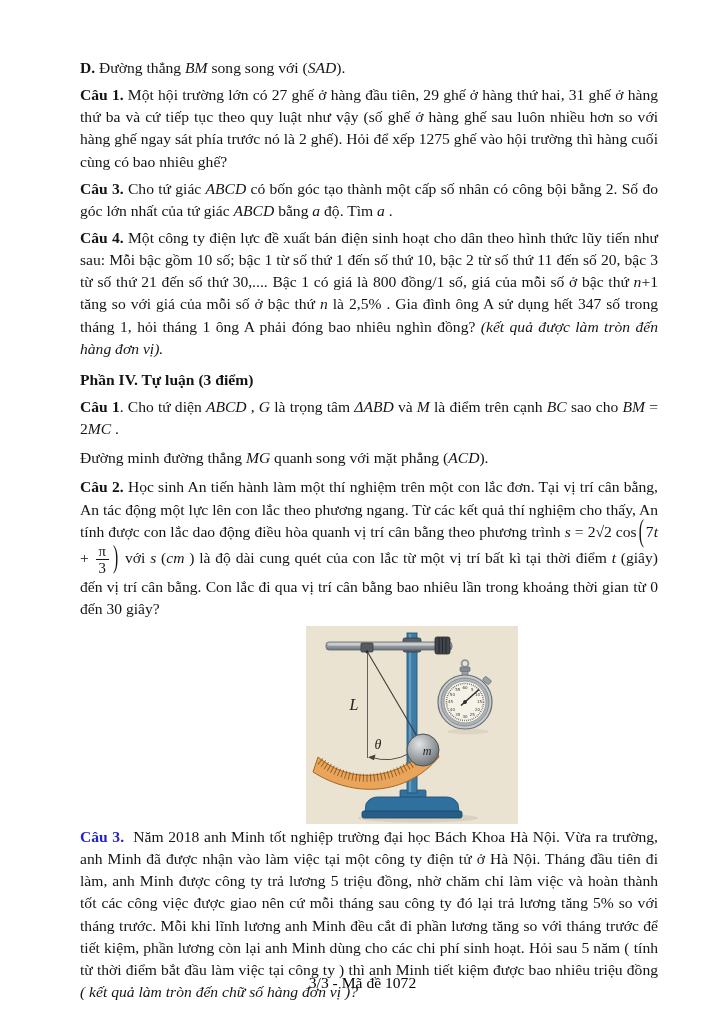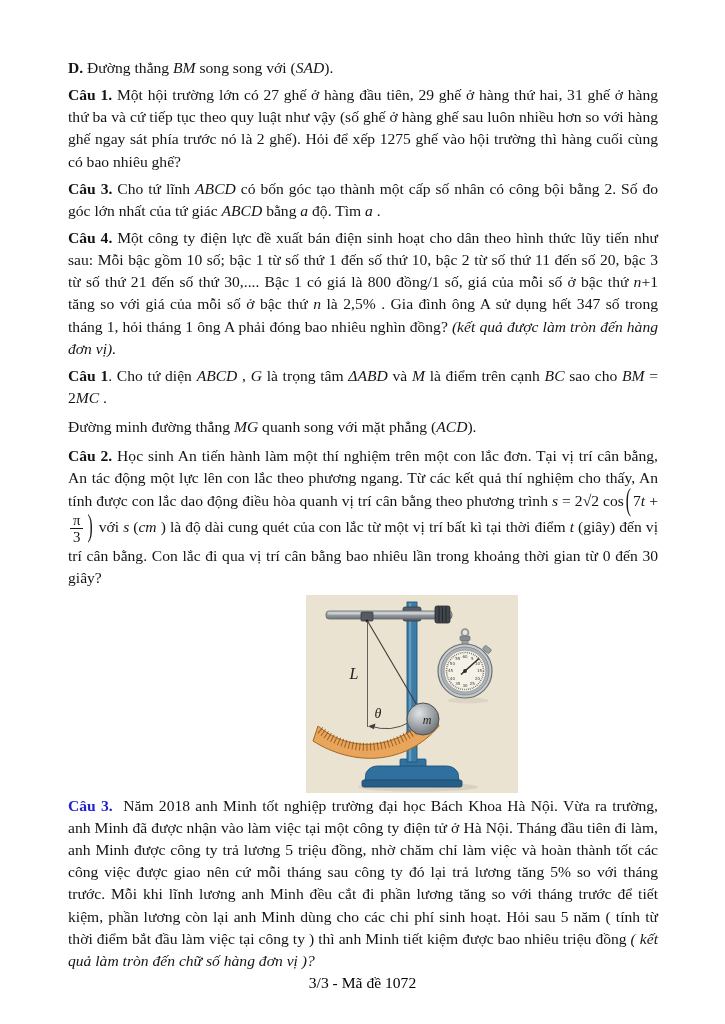--- a/index.html
+++ b/index.html
@@ -9,21 +9,21 @@
     box-sizing:border-box;
     background:#ffffff;
     overflow:hidden;
     font-family:"Liberation Serif", serif;
     font-size:15.6px;
     line-height:1.42;
     color:#141414;
     padding:57px 67px 0 68px;
     text-align:justify;
   }
-  .doc p{margin:0 0 5px 0;}
+  .doc p{margin:0 0 5px 12px;}
   p.heading-gap{margin-top:9px;}
   p.q1b-line{margin-top:7px;margin-bottom:7px;}
   .b{font-weight:bold;}
   .i{font-style:italic;}
   .frac{
     display:inline-flex;flex-direction:column;
     text-align:center;vertical-align:middle;
     margin:0 2px;line-height:1.08;font-size:0.95em;
   }
   .frac .num{display:block;border-bottom:1px solid #141414;padding:0 3px;}
@@ -41,22 +41,23 @@
   }
 </style>
 </head>
 <body>
 
 <div class="page">
   <div class="doc">
 
     <p><span class="b">D.</span><span> Đường thẳng </span><span class="i">BM</span><span> song song với (</span><span class="i">SAD</span><span>).</span></p>
     <p><span class="b">Câu 1.</span><span> Một hội trường lớn có 27 ghế ở hàng đầu tiên, 29 ghế ở hàng thứ hai, 31 ghế ở hàng thứ ba và cứ tiếp tục theo quy luật như vậy (số ghế ở hàng ghế sau luôn nhiều hơn so với hàng ghế ngay sát phía trước nó là 2 ghế). Hỏi để xếp 1275 ghế vào hội trường thì hàng cuối cùng có bao nhiêu ghế?</span></p>
-    <p><span class="b">Câu 3.</span><span> Cho tứ lĩnh </span><span class="i">ABCD</span><span> có bốn góc tạo thành một cấp số nhân có công bội bằng 2. Số đo góc lớn nhất của tứ giác </span><span class="i">ABCD</span><span> bằng </span><span class="i">a</span><span> độ. Tìm </span><span class="i">a</span><span> .</span></p>
+    <p><span class="b">Câu 3.</span><span> Cho tứ giác </span><span class="i">ABCD</span><span> có bốn góc tạo thành một cấp số nhân có công bội bằng 2. Số đo góc lớn nhất của tứ giác </span><span class="i">ABCD</span><span> bằng </span><span class="i">a</span><span> độ. Tìm </span><span class="i">a</span><span> .</span></p>
     <p><span class="b">Câu 4.</span><span> Một công ty điện lực đề xuất bán điện sinh hoạt cho dân theo hình thức lũy tiến như sau: Mỗi bậc gồm 10 số; bậc 1 từ số thứ 1 đến số thứ 10, bậc 2 từ số thứ 11 đến số 20, bậc 3 từ số thứ 21 đến số thứ 30,.... Bậc 1 có giá là 800 đồng/1 số, giá của mỗi số ở bậc thứ </span><span class="i">n</span><span>+1 tăng so với giá của mỗi số ở bậc thứ </span><span class="i">n</span><span> là 2,5% . Gia đình ông A sử dụng hết 347 số trong tháng 1, hỏi tháng 1 ông A phải đóng bao nhiêu nghìn đồng? </span><span class="i">(kết quả được làm tròn đến hàng đơn vị).</span></p>
+    <p class="heading-gap"><span class="b">Phần IV. Tự luận (3 điểm)</span></p>
     <p><span class="b">Câu 1</span><span>. Cho tứ diện </span><span class="i">ABCD</span><span> , </span><span class="i">G</span><span> là trọng tâm </span><span class="i">ΔABD</span><span> và </span><span class="i">M</span><span> là điểm trên cạnh </span><span class="i">BC</span><span> sao cho </span><span class="i">BM</span><span> = 2</span><span class="i">MC</span><span> .</span></p>
     <p class="q1b-line"><span>Đường minh đường thẳng </span><span class="i">MG</span><span> quanh song với mặt phẳng (</span><span class="i">ACD</span><span>).</span></p>
     <p><span class="b">Câu 2.</span><span> Học sinh An tiến hành làm một thí nghiệm trên một con lắc đơn. Tại vị trí cân bằng, An tác động một lực lên con lắc theo phương ngang. Từ các kết quả thí nghiệm cho thấy, An tính được con lắc dao động điều hòa quanh vị trí cân bằng theo phương trình </span><span class="i">s</span><span> = 2√2 cos</span><span class="bp">(</span><span>7</span><span class="i">t</span><span> + </span><span class="frac">
           <span class="num">π</span>
           <span class="den">3</span>
         </span><span class="bp">)</span><span> với </span><span class="i">s</span><span> (</span><span class="i">cm</span><span> ) là độ dài cung quét của con lắc từ một vị trí bất kì tại thời điểm </span><span class="i">t</span><span> (giây) đến vị trí cân bằng. Con lắc đi qua vị trí cân bằng bao nhiêu lần trong khoảng thời gian từ 0 đến 30 giây?</span></p>
 
     <div class="figure-wrap">
       <svg width="212" height="198" viewBox="0 0 212 198" xmlns="http://www.w3.org/2000/svg">
         <defs>

